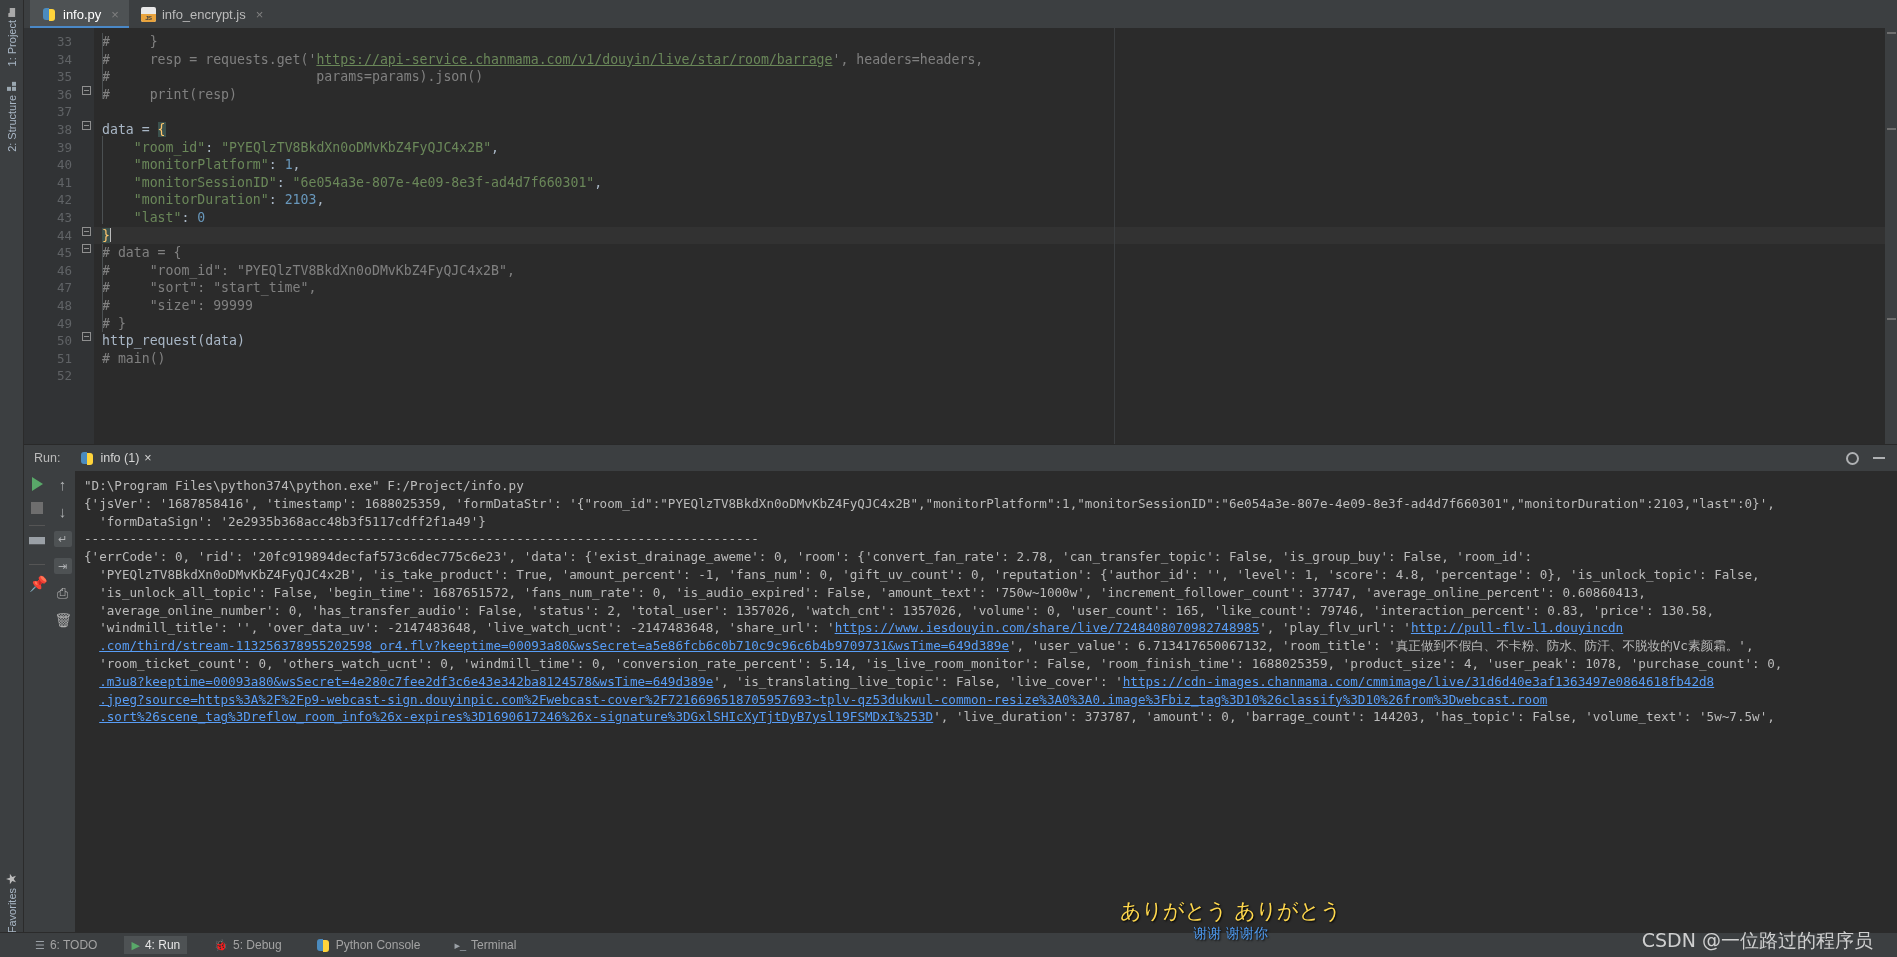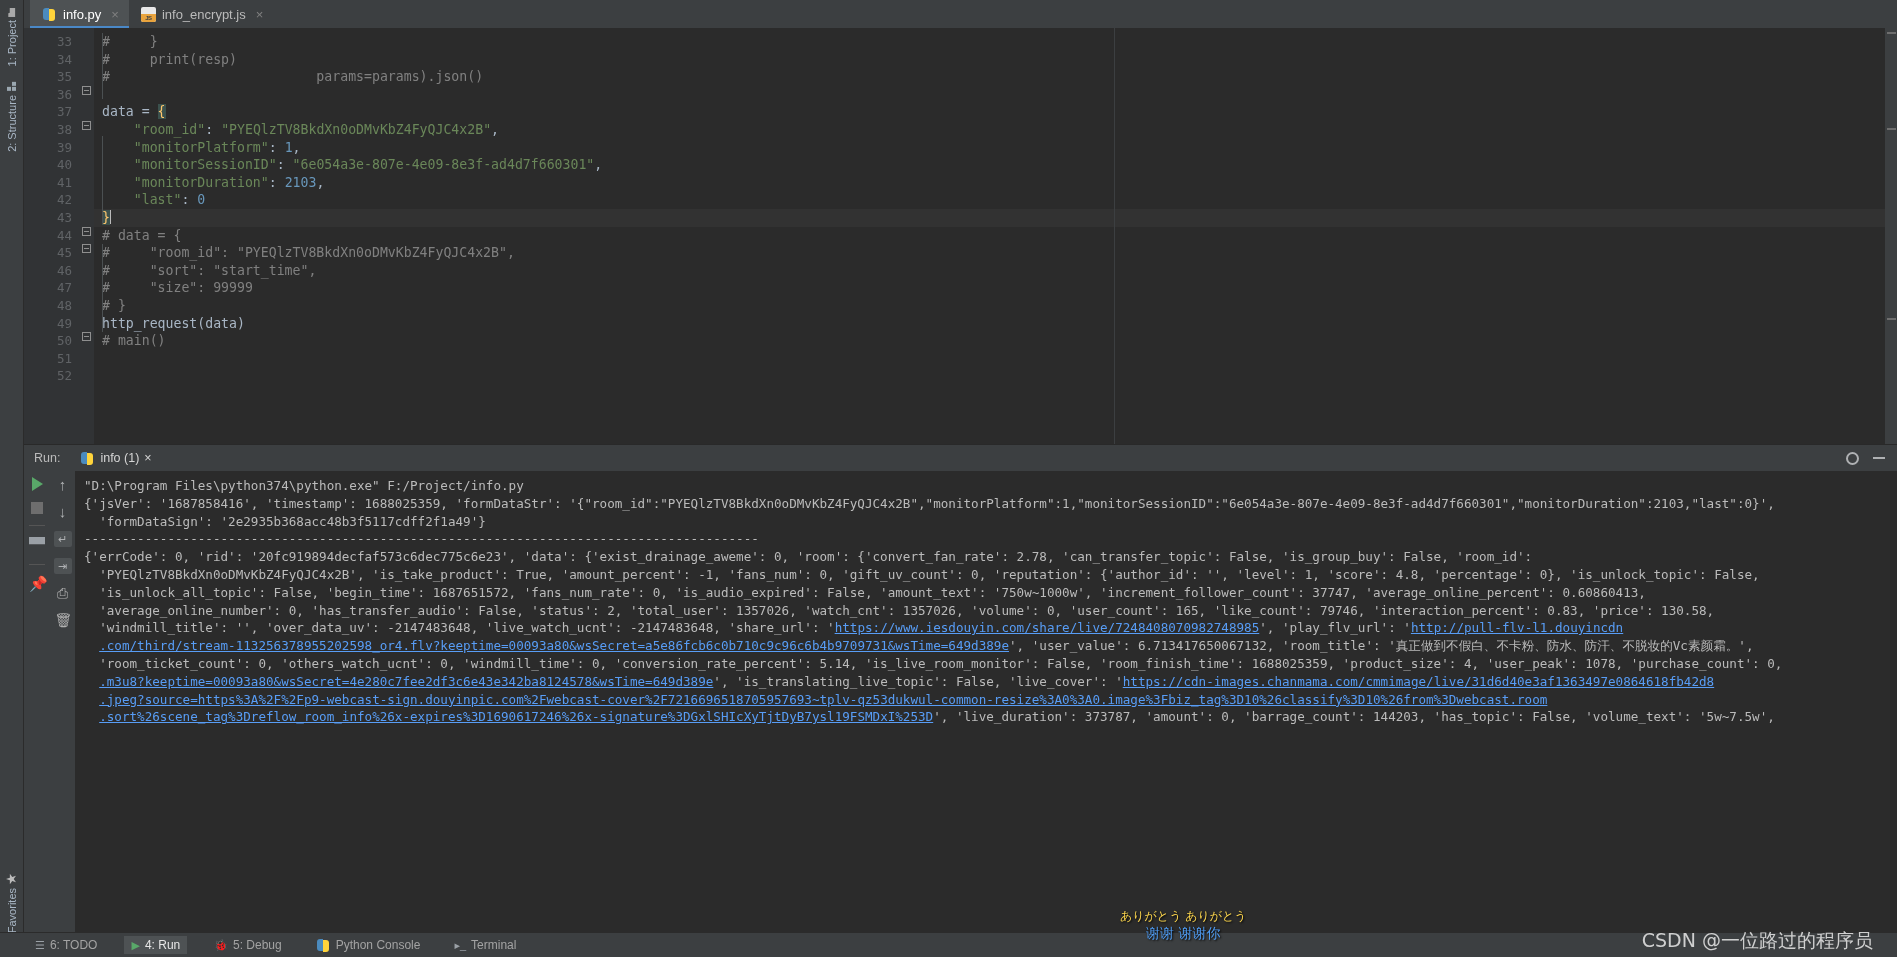--- a/index.html
+++ b/index.html
@@ -159,21 +159,21 @@
     padding: 6px 0 0 8px;
   }
   .coline { height: 17.8px; line-height: 17.8px; white-space: pre; }
   .ulink { color: #589df6; text-decoration: underline; }
 
   
   .danmaku {
     position: absolute; left: 1120px; bottom: 14px; text-align: center;
     font-family: "DejaVu Sans", sans-serif; pointer-events: none; z-index: 9;
   }
-  .danmaku .dm1 { color: #ffd84d; font-size: 12px; text-shadow: 1px 1px 2px #000; }
+  .danmaku .dm1 { color: #ffd84d; font-size: 21px; text-shadow: 1px 1px 2px #000; }
   .danmaku .dm2 { color: #4f9df5; font-size: 14px; text-shadow: 1px 1px 2px #000; }
 
   
   .watermark {
     position: absolute; right: 24px; bottom: 3px; color: #dcdcdc; font-size: 19px;
     opacity: 0.92; z-index: 9; font-family: "DejaVu Sans", sans-serif;
   }
 
   
   .statusbar {
@@ -248,22 +248,23 @@
       <div class="foldmark" style="top:199px"></div>
       <div class="foldmark" style="top:216px"></div>
       <div class="foldmark" style="top:304px"></div>
     </div>
     <div class="codearea" id="codearea">
       <div class="indentguide" style="left:8px;top:108px;height:88px"></div>
       <div class="indentguide" style="left:8px;top:5px;height:66px"></div>
       <div class="indentguide" style="left:8px;top:216px;height:88px"></div>
       <div class="rightmargin" style="left:1020px"></div>
     <div class="cl"><span class="cmt">#     }</span></div>
+        <div class="cl"><span class="cmt">#     resp = requests.get('</span><span class="link">https://api-service.chanmama.com/v1/douyin/live/star/room/barrage</span><span class="cmt">', headers=headers,</span></div>
+        <div class="cl"><span class="cmt">#                          params=params).json()</span></div>
         <div class="cl"><span class="cmt">#     print(resp)</span></div>
-        <div class="cl"><span class="cmt">#                          params=params).json()</span></div>
         <div class="cl"><span class="punc"></span></div>
         <div class="cl"><span class="punc">data = </span><span class="brace-hl">{</span></div>
         <div class="cl"><span class="punc">    </span><span class="str">"room_id"</span><span class="punc">: </span><span class="str">"PYEQlzTV8BkdXn0oDMvKbZ4FyQJC4x2B"</span><span class="punc">,</span></div>
         <div class="cl"><span class="punc">    </span><span class="str">"monitorPlatform"</span><span class="punc">: </span><span class="num">1</span><span class="punc">,</span></div>
         <div class="cl"><span class="punc">    </span><span class="str">"monitorSessionID"</span><span class="punc">: </span><span class="str">"6e054a3e-807e-4e09-8e3f-ad4d7f660301"</span><span class="punc">,</span></div>
         <div class="cl"><span class="punc">    </span><span class="str">"monitorDuration"</span><span class="punc">: </span><span class="num">2103</span><span class="punc">,</span></div>
         <div class="cl"><span class="punc">    </span><span class="str">"last"</span><span class="punc">: </span><span class="num">0</span></div>
         <div class="cl cursorline"><span class="brace-hl">}</span><span class="caret"></span></div>
         <div class="cl"><span class="cmt"># data = {</span></div>
         <div class="cl"><span class="cmt">#     "room_id": "PYEQlzTV8BkdXn0oDMvKbZ4FyQJC4x2B",</span></div>

